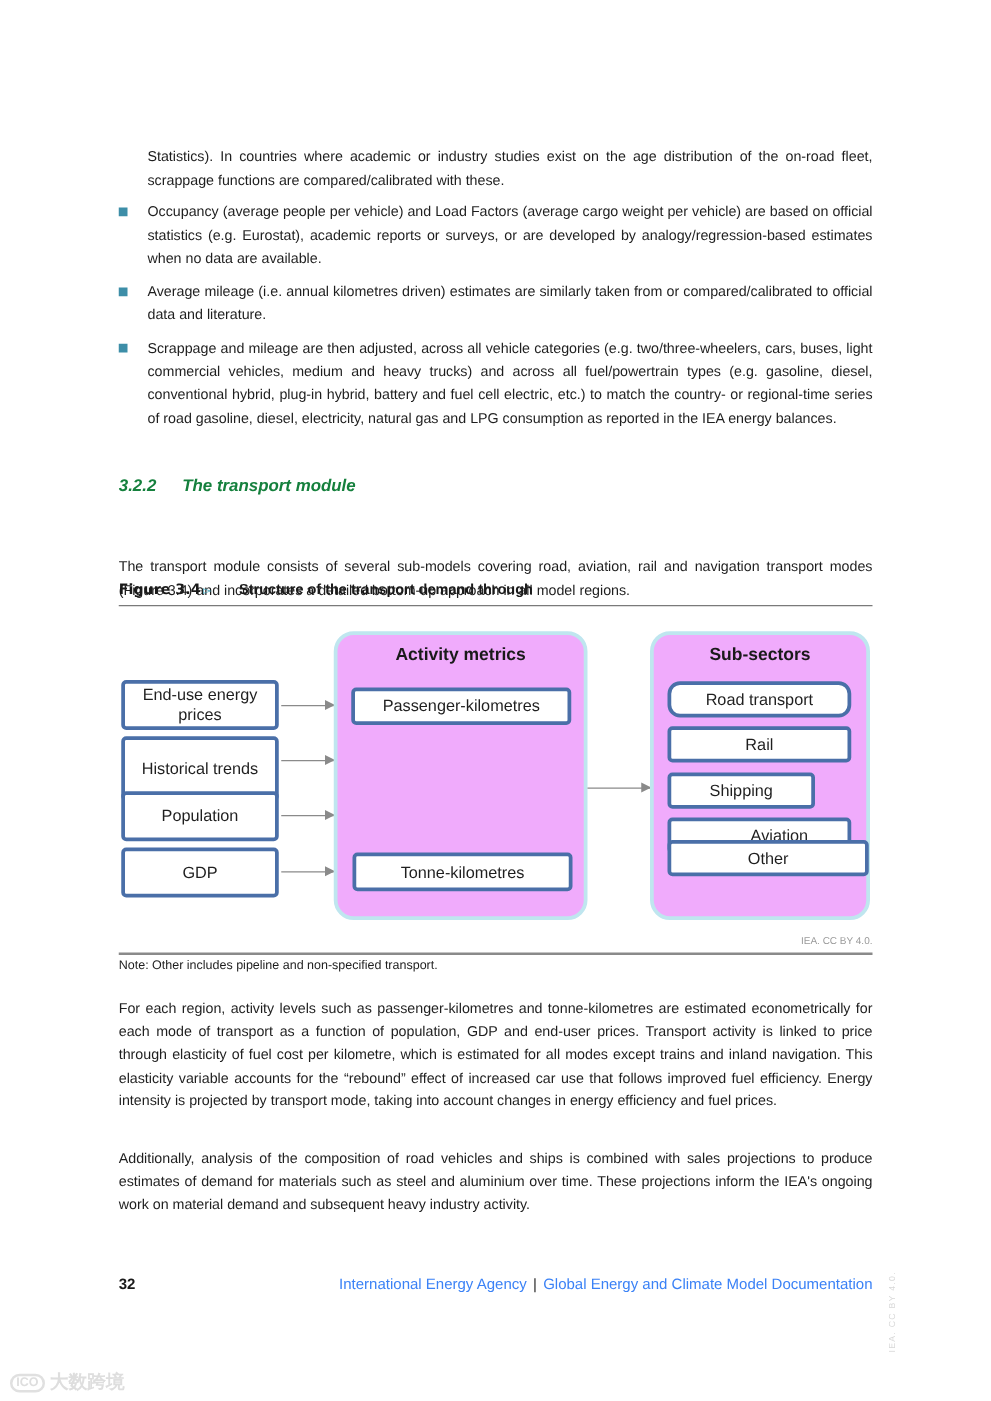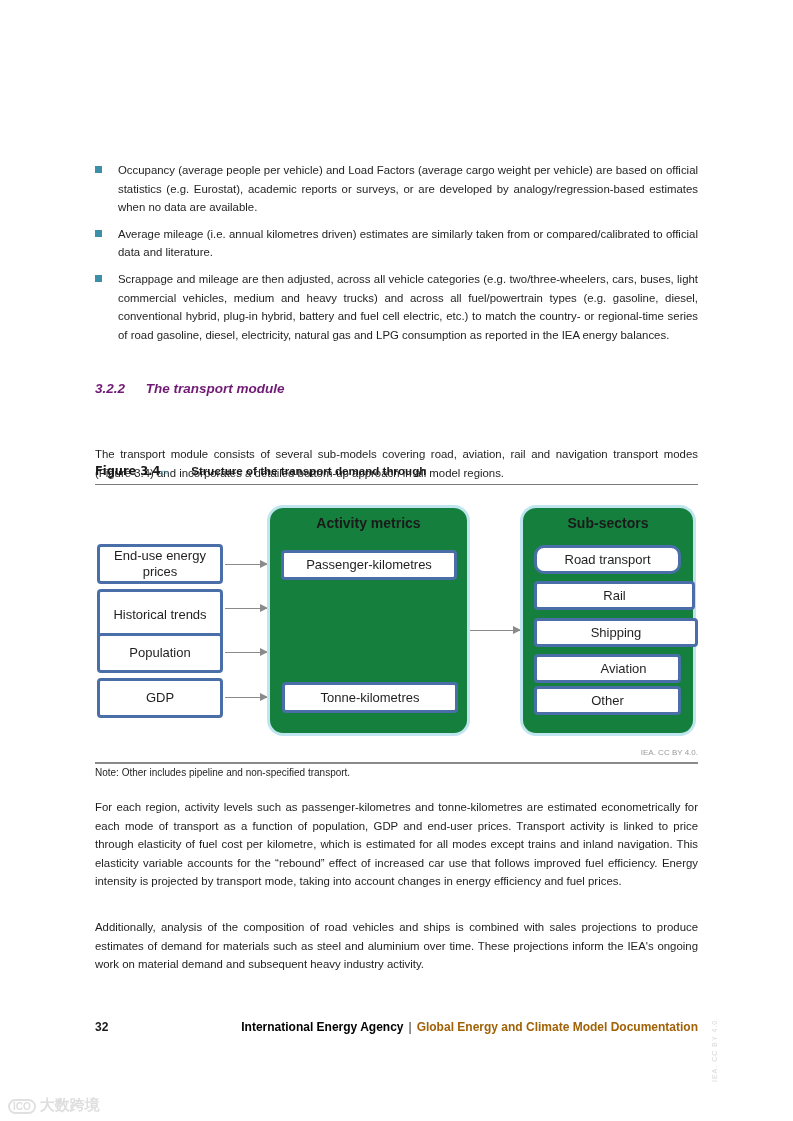--- a/index.html
+++ b/index.html
@@ -13,67 +13,68 @@
     text-align: justify; color: #1e1e1e;
   }
   .cont { position: absolute; left: 118px; top: 117px; width: 580px; }
   .bullet-list { position: absolute; left: 94px; top: 161px; width: 604px; margin: 0; padding: 0; list-style: none; }
   .bullet { position: relative; padding-left: 24px; margin-bottom: 8px; }
   .bullet .sq {
     position: absolute; left: 1px; top: 5px; width: 7px; height: 7px; background: #3d8ea8;
   }
   .section-h {
     position: absolute; left: 95px; top: 381px; font-size: 13.5px; font-weight: bold; font-style: italic;
-    color: #701a75;
+    color: #15803d;
   }
   .section-h .num { display: inline-block; width: 47px; }
   .intro { position: absolute; left: 95px; top: 409px; width: 603px; margin-top: 36px; }
   .fig-title {
     position: absolute; left: 95px; top: 464px; width: 603px; font-size: 11.6px; font-weight: bold;
     padding-bottom: 6px; border-bottom: 1px solid #7a7a7a;
   }
   .fig-title .lab { display: inline-block; width: 93px; font-family: "DejaVu Sans", sans-serif; font-size: 11.4px; }
   .fig-title .tri { color: #3a9ab0; font-size: 9px; margin-left: 2px; }
   .diagram { position: absolute; left: 95px; top: 500px; width: 603px; height: 245px; }
   .container-box {
-    position: absolute; border: 3px solid #bfe6ef; border-radius: 16px; box-sizing: border-box; background: #15803d;
+    position: absolute; border: 3px solid #bfe6ef; border-radius: 16px; box-sizing: border-box; background: #f0abfc;
   }
   .container-title { position: absolute; left: 0; right: 0; text-align: center; font-weight: bold; font-size: 14px; color: #1a1a1a; }
   .node {
     position: absolute; box-sizing: border-box; border: 3px solid #4a6fa8; border-radius: 4px;
     display: flex; align-items: center; justify-content: center; text-align: center;
     font-size: 13px; line-height: 16px; color: #1f1f1f; background: #fff;
   }
   .arrow { position: absolute; height: 1px; background: #8a8a8a; }
   .arrow::after {
     content: ""; position: absolute; right: -1px; top: -4px; border-left: 8px solid #8a8a8a;
     border-top: 4.5px solid transparent; border-bottom: 4.5px solid transparent;
   }
   .credit { position: absolute; left: 95px; top: 748px; width: 603px; text-align: right; font-size: 8px; color: #9a9a9a; padding-bottom: 5px; border-bottom: 2px solid #8a8a8a; }
   .note { position: absolute; left: 95px; top: 767px; font-size: 10px; color: #1e1e1e; }
   .para1 { position: absolute; left: 95px; top: 798px; width: 603px; }
   .para2 { position: absolute; left: 95px; top: 918px; width: 603px; }
   .footer { position: absolute; left: 95px; top: 1020px; width: 603px; font-size: 12px; }
   .page-num { position: absolute; left: 0; top: 0; font-weight: bold; }
   .footer-right { position: absolute; right: 0; top: 0; white-space: nowrap; }
-  .footer-right .org { color: #000000; font-weight: bold; }
+  .footer-right .org { color: #3b82f6; }
   .footer-right .sep { color: #2a2a2a; margin: 0 5px; }
-  .footer-right .doc { color: #a16207; font-weight: bold; }
+  .footer-right .doc { color: #3b82f6; font-weight: normal; }
   .vert-license {
     position: absolute; left: 711px; top: 1082px; transform: rotate(-90deg); transform-origin: left top;
     font-size: 7px; color: #d8d8d8; letter-spacing: 1px; white-space: nowrap;
   }
   .watermark { position: absolute; left: 8px; top: 1096px; font-size: 15px; color: #dedede; font-weight: bold; white-space: nowrap; }
   .watermark .logo { display: inline-block; border: 2px solid #e0e0e0; border-radius: 8px; padding: 0 3px; font-size: 10px; margin-right: 4px; vertical-align: middle; }
 </style>
 </head>
 <body>
 
 <div class="page">
 
+  <div class="text cont">Statistics). In countries where academic or industry studies exist on the age distribution of the on-road fleet, scrappage functions are compared/calibrated with these.</div>
 
   <ul class="bullet-list">
     <li class="bullet text">
       <span class="sq"></span>
       <span>Occupancy (average people per vehicle) and Load Factors (average cargo weight per vehicle) are based on official statistics (e.g. Eurostat), academic reports or surveys, or are developed by analogy/regression-based estimates when no data are available.</span>
     </li>
     <li class="bullet text">
       <span class="sq"></span>
       <span>Average mileage (i.e. annual kilometres driven) estimates are similarly taken from or compared/calibrated to official data and literature.</span>
     </li>
@@ -111,24 +112,24 @@
       <div class="container-title" style="top:7px;">Activity metrics</div>
       <div class="node" style="left:11px; top:42px; width:176px; height:30px;">Passenger-kilometres</div>
       <div class="node" style="left:12px; top:174px; width:176px; height:31px;">Tonne-kilometres</div>
     </div>
 
     <div class="arrow" style="left:375px; top:130px; width:50px;"></div>
 
     <div class="container-box" style="left:425px; top:5px; width:176px; height:231px;">
       <div class="container-title" style="top:7px;">Sub-sectors</div>
       <div class="node" style="left:11px; top:37px; width:147px; height:29px;border-radius:10px;">Road transport</div>
-      <div class="node" style="left:11px; top:73px; width:161px; height:29px;">Rail</div>
-      <div class="node" style="left:11px; top:110px; width:164px; height:29px;">Shipping</div>
+      <div class="node" style="left:11px; top:73px; width:147px; height:29px;">Rail</div>
+      <div class="node" style="left:11px; top:110px; width:118px; height:29px;">Shipping</div>
       <div class="node" style="left:11px; top:146px; width:147px; height:29px;padding-left:32px;">Aviation</div>
-      <div class="node" style="left:11px; top:178px; width:147px; height:29px;text-align:right;">Other</div>
+      <div class="node" style="left:11px; top:164px; width:161px; height:29px;text-align:right;">Other</div>
     </div>
   </div>
 
   <div class="credit">IEA. CC BY 4.0.</div>
   <div class="note">Note: Other includes pipeline and non-specified transport.</div>
 
   <div class="text para1">For each region, activity levels such as passenger-kilometres and tonne-kilometres are estimated econometrically for each mode of transport as a function of population, GDP and end-user prices. Transport activity is linked to price through elasticity of fuel cost per kilometre, which is estimated for all modes except trains and inland navigation. This elasticity variable accounts for the “rebound” effect of increased car use that follows improved fuel efficiency. Energy intensity is projected by transport mode, taking into account changes in energy efficiency and fuel prices.</div>
   <div class="text para2">Additionally, analysis of the composition of road vehicles and ships is combined with sales projections to produce estimates of demand for materials such as steel and aluminium over time. These projections inform the IEA's ongoing work on material demand and subsequent heavy industry activity.</div>
 
   <div class="footer">

